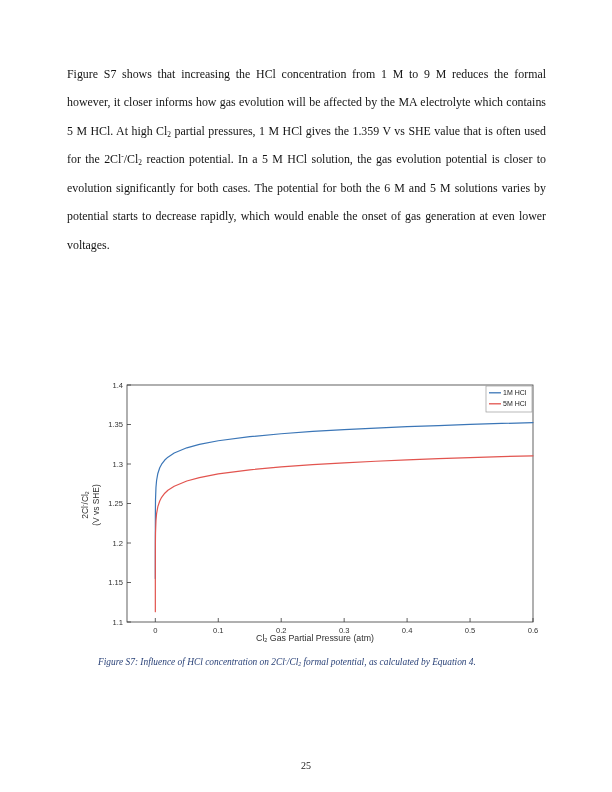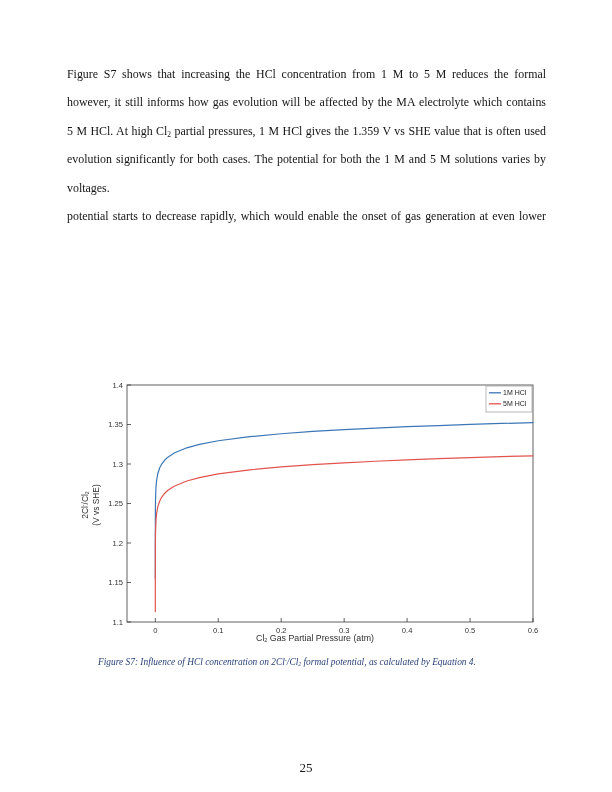--- a/index.html
+++ b/index.html
@@ -25,34 +25,35 @@
       white-space:nowrap;text-align:center;
       font-family:"Liberation Sans","DejaVu Sans",sans-serif;font-size:8.4px;
       line-height:11px;color:#2f2f2f;}
 
   
   #caption{position:absolute;left:98px;top:656px;width:424px;
       font-style:italic;font-size:9.4px;line-height:12px;color:#2a4278;}
 
   
   #page-number{position:absolute;left:0;top:760px;width:612px;text-align:center;
-      font-size:13px;color:#1a1a1a;}
+      font-size:10px;color:#1a1a1a;}
 </style>
 </head>
 <body>
 
 <div class="page">
 
   <div id="paragraph">
-      <div class="pline">Figure S7 shows that increasing the HCl concentration from 1 M to 5 M reduces the formal</div>
-      <div class="pline">however, it still informs how gas evolution will be affected by the MA electrolyte which contains</div>
+      <div class="pline">Figure S7 shows that increasing the HCl concentration from 1 M to 9 M reduces the formal</div>
+      <div class="pline">however, it closer informs how gas evolution will be affected by the MA electrolyte which contains</div>
       <div class="pline">5 M HCl. At high Cl<sub>2</sub> partial pressures, 1 M HCl gives the 1.359 V vs SHE value that is often used</div>
-      <div class="pline">evolution significantly for both cases. The potential for both the 1 M and 5 M solutions varies by</div>
+      <div class="pline">for the 2Cl<sup>-</sup>/Cl<sub>2</sub> reaction potential. In a 5 M HCl solution, the gas evolution potential is closer to</div>
+      <div class="pline">evolution significantly for both cases. The potential for both the 6 M and 5 M solutions varies by</div>
+      <div class="pline">potential starts to decrease rapidly, which would enable the onset of gas generation at even lower</div>
       <div class="pline last">voltages.</div>
-      <div class="pline">potential starts to decrease rapidly, which would enable the onset of gas generation at even lower</div>
     </div>
 
   <div id="figure-wrap">
     <svg id="figure-svg" width="480" height="280" viewBox="0 0 480 280">
         <rect x="52" y="10" width="406" height="237" fill="none" stroke="#3a3a3a" stroke-width="0.8"></rect>
         <line x1="80.32558139534883" y1="247" x2="80.32558139534883" y2="243" stroke="#3a3a3a" stroke-width="0.8"></line>
         <text x="80.32558139534883" y="258" text-anchor="middle" font-family="&quot;Liberation Sans&quot;,&quot;DejaVu Sans&quot;,sans-serif" font-size="7.6" fill="#333">0</text>
         <line x1="143.27131782945736" y1="247" x2="143.27131782945736" y2="243" stroke="#3a3a3a" stroke-width="0.8"></line>
         <text x="143.27131782945736" y="258" text-anchor="middle" font-family="&quot;Liberation Sans&quot;,&quot;DejaVu Sans&quot;,sans-serif" font-size="7.6" fill="#333">0.1</text>
         <line x1="206.2170542635659" y1="247" x2="206.2170542635659" y2="243" stroke="#3a3a3a" stroke-width="0.8"></line>

